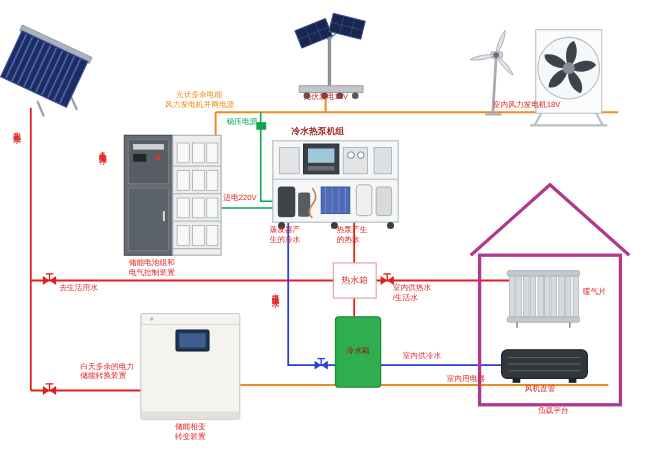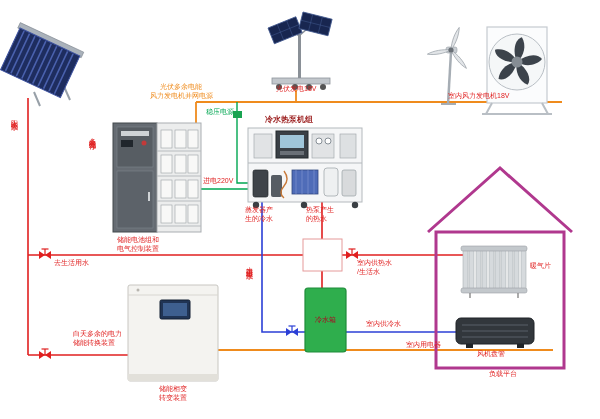--- a/index.html
+++ b/index.html
@@ -262,20 +262,21 @@
   <div class="lbl orange" style="left:150px; top:91px;">风力发电机并网电源</div>
   <div class="lbl green" style="left:206px; top:107px;">稳压电源</div>
   <div class="lbl" style="left:276px; top:84px;">光伏发电18V</div>
   <div class="lbl" style="left:448px; top:91px;">室内风力发电机18V</div>
   <div class="lbl dark" style="left:265px; top:115px;">冷水热泵机组</div>
   <div class="lbl" style="left:203px; top:176px;">进电220V</div>
   <div class="lbl" style="left:245px; top:205px;">蒸发器产
 生的冷水</div>
   <div class="lbl" style="left:306px; top:205px;">热泵产生
 的热水</div>
+  <div class="lbl boxed" style="left:303px; top:239px; width:39px; height:32px; font-size:8px;">热水箱</div>
   <div class="lbl" style="left:357px; top:258px;">室内供热水
 /生活水</div>
   <div class="lbl" style="left:530px; top:261px;">暖气片</div>
   <div class="lbl boxed" style="left:305px; top:288px; width:41px; height:64px; color:#b00020;">冷水箱</div>
   <div class="lbl" style="left:366px; top:319px;">室内供冷水</div>
   <div class="lbl" style="left:477px; top:349px;">风机盘管</div>
   <div class="lbl" style="left:54px;  top:258px;">去生活用水</div>
   <div class="lbl" style="left:73px;  top:329px;">白天多余的电力
 储能转换装置</div>
   <div class="lbl center" style="left:145px; top:384px; width:56px;">储能相变

